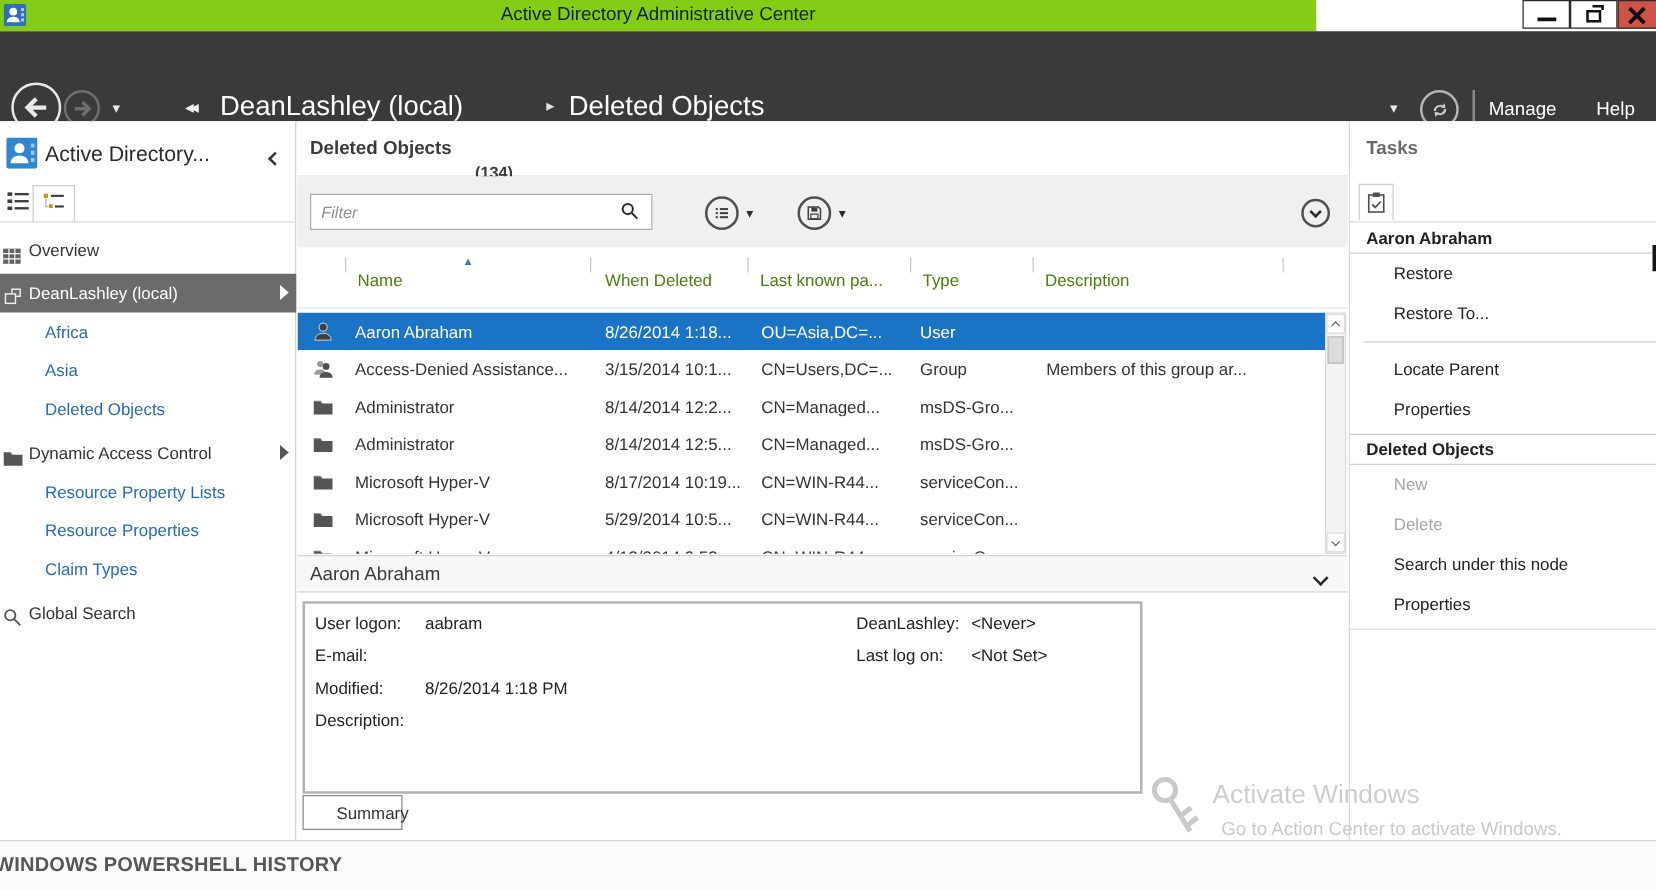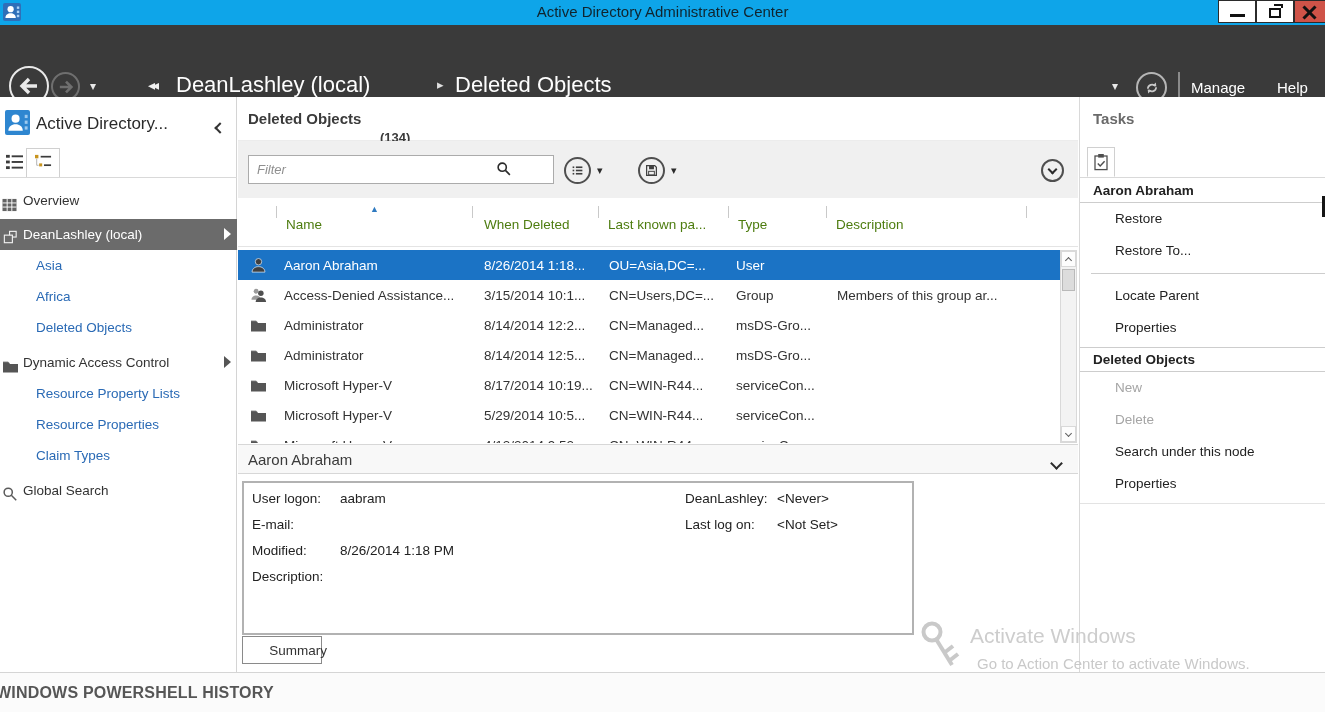--- a/index.html
+++ b/index.html
@@ -1,21 +1,21 @@
 <!DOCTYPE html>
 <html><head>
 <meta charset="utf-8">
 <style>
   * { margin:0; padding:0; box-sizing:border-box; }
   html,body { width:1325px; height:712px; overflow:hidden; background:#fff;
               font-family:"Liberation Sans", sans-serif; }
   #root { position:relative; width:1325px; height:712px; background:#fff; }
 
   
-  #titlebar { position:absolute; left:0; top:0; width:1325px; height:25px; background:#0ea5e9; }
+  #titlebar { position:absolute; left:0; top:0; width:1053px; height:25px; background:#84cc16; }
   #app-icon { position:absolute; left:3px; top:3px; width:18px; height:18px; }
   #win-title { position:absolute; left:0; right:0; top:3px; text-align:center; font-size:15px; color:#10242e; }
   .win-btn { position:absolute; top:0; height:23px; background:#fff; border:1px solid #2b2b2b; }
   #btn-min { left:1218px; width:38px; }
   #btn-max { left:1256px; width:38px; }
   #btn-close { left:1294px; width:40px; background:#cf5348; }
   #btn-min .bar { position:absolute; left:11px; top:13px; width:15px; height:3px; background:#111; }
   #btn-max .sq { position:absolute; left:12px; top:7px; width:12px; height:10px; border:2px solid #111; background:#fff; }
   #btn-max .sq2 { position:absolute; left:17px; top:3px; width:9px; height:4px; border:2px solid #111; border-bottom:none; border-left:none; }
   #btn-close .x1,#btn-close .x2 { position:absolute; left:6px; top:10px; width:17px; height:3px; background:#111; }
@@ -63,21 +63,21 @@
                          border-top:6px solid transparent; border-bottom:6px solid transparent; border-left:7px solid #555; }
   .side-item.arrow .si-arrow { display:block; }
   .side-item.selected .si-arrow { border-left-color:#fff; }
   .side-item.m3 { margin-top:3px; } .side-item.m4 { margin-top:4px; }
 
   
   #main-title { position:absolute; left:238px; top:97px; width:840px; height:44px; background:#fff; border-bottom:1px solid #ececec; }
   #main-title .t { position:absolute; left:10px; top:13px; font-size:15px; font-weight:bold; color:#3b3b3b; }
   #main-title .c { position:absolute; left:142px; top:13px; font-size:13px; font-weight:bold; color:#3b3b3b;margin-top:20px; }
   #filterbar { position:absolute; left:238px; top:141px; width:840px; height:57px; background:#f0f0f0; }
-  #filter-input { position:absolute; left:10px; top:14px; width:306px; height:29px; border:1px solid #ababab; background:#fff;
+  #filter-input { position:absolute; left:10px; top:14px; width:274px; height:29px; border:1px solid #ababab; background:#fff;
                   padding:0 21px 0 8px; font-size:13px; font-family:"Liberation Sans", sans-serif; color:#333; }
   #filter-input::placeholder { font-style:italic; color:#8f8f8f; }
   #filter-mag { position:absolute; left:258px; top:20px; }
   .tool-circle { position:absolute; border-radius:50%; border:2px solid #4f4f4f; display:flex; align-items:center; justify-content:center; background:transparent; }
   #btn-view { left:326px; top:16px; width:27px; height:27px; }
   #caret-view { position:absolute; left:359px; top:23px; font-size:11px; color:#2b2b2b; }
   #btn-save { left:400px; top:16px; width:27px; height:27px; }
   #caret-save { position:absolute; left:433px; top:23px; font-size:11px; color:#2b2b2b; }
   #btn-expand { left:803px; top:18px; width:23px; height:23px; border-width:2px; }
   #btn-expand .chev { width:7px; height:7px; margin-top:-3px; border-color:#2b2b2b; }
@@ -255,26 +255,26 @@
         <div class="side-item root selected arrow m3">
     <span class="si-icon"><svg width="17" height="17" viewBox="0 0 18 18">
               <rect x="8" y="2.5" width="7" height="6" fill="none" stroke="#f0f0f0" stroke-width="1.2"></rect>
               <rect x="2.5" y="6.5" width="8.5" height="8" fill="#6b6b6b" stroke="#f0f0f0" stroke-width="1.2"></rect>
             </svg></span>
     <span class="si-label">DeanLashley (local)</span>
     <span class="si-arrow"></span>
   </div>
         <div class="side-item link">
     <span class="si-icon"></span>
-    <span class="si-label">Asia</span>
+    <span class="si-label">Africa</span>
 
   </div>
         <div class="side-item link">
     <span class="si-icon"></span>
-    <span class="si-label">Africa</span>
+    <span class="si-label">Asia</span>
 
   </div>
         <div class="side-item link">
     <span class="si-icon"></span>
     <span class="si-label">Deleted Objects</span>
 
   </div>
         <div class="side-item root arrow m4">
     <span class="si-icon"><svg width="17" height="15" viewBox="0 0 18 16">
               <path d="M1 3.2h5.6l1.6 2H17v9.3H1z" fill="#555"></path>

